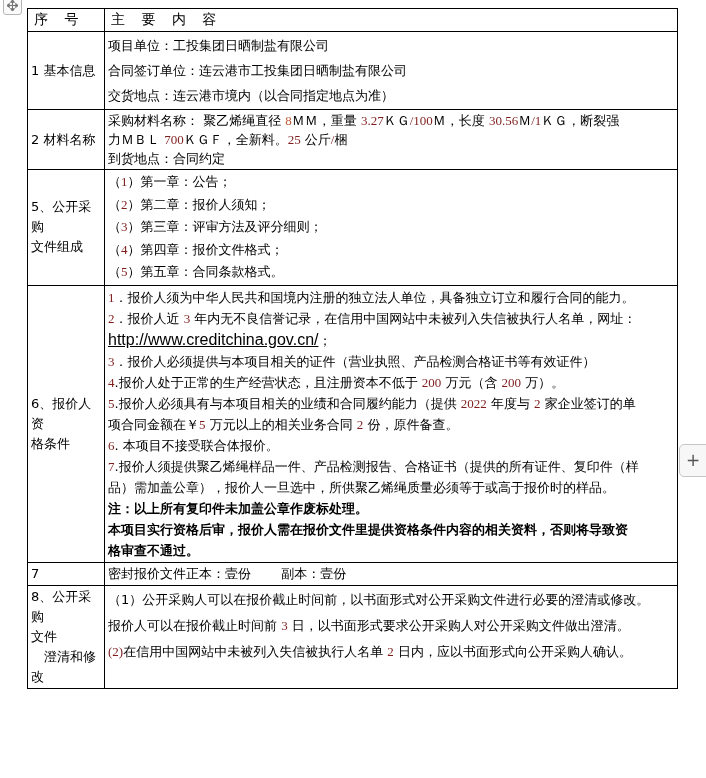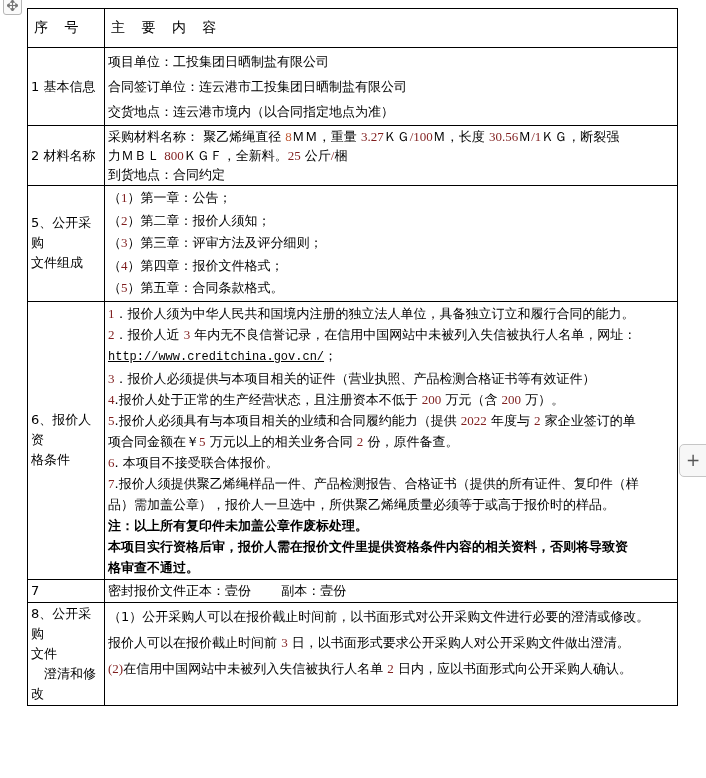--- a/index.html
+++ b/index.html
@@ -24,36 +24,36 @@
   table.doc{
     position:absolute;left:27px;top:8px;width:650px;
     border-collapse:collapse;table-layout:fixed;
   }
   col.c-no{width:77px;}
   col.c-content{width:573px;}
   th,td{
     border:1px solid #000;padding:1px 3px;font-size:13px;font-weight:normal;
     text-align:left;box-sizing:border-box;overflow:hidden;
   }
-  th{height:39px;vertical-align:middle;letter-spacing:6px;font-size:14px;padding-left:6px;}
+  th{height:23px;vertical-align:middle;letter-spacing:6px;font-size:14px;padding-left:6px;}
   td.no{white-space:pre-line;vertical-align:middle;line-height:20px;}
   td.content{vertical-align:top;}
   .line{white-space:nowrap;}
   tr.r1{height:77px;} tr.r1 td.content{line-height:25px;}
   tr.r2{height:58px;} tr.r2 td.content{line-height:19px;}
   tr.r3{height:44px;} tr.r3 td.content{line-height:20px;}
   tr.r4{height:69px;} tr.r4 td.content{line-height:23px;}
   tr.r5{height:113px;} tr.r5 td.content{line-height:22.5px;}
   tr.r6{height:273px;} tr.r6 td.content{line-height:21px;}
   tr.r7{height:23px;} tr.r7 td.content{line-height:19px;} tr.r7 td.no{vertical-align:top;}
   tr.r8{height:83px;} tr.r8 td.content{line-height:26px;} tr.r8 td.no{vertical-align:top;}
   .seg-n{font-family:"Liberation Serif",serif;color:#7f1d1d;}
   .seg-o{font-family:"Liberation Serif",serif;color:#c05a35;}
   .seg-b{font-weight:bold;}
-  .seg-link{font-family:Liberation Mono, monospace;text-decoration:underline;font-size:12px;color:#000;}
+  .seg-link{font-family:Liberation Sans, sans-serif;text-decoration:underline;font-size:16px;color:#000;}
 </style>
 </head>
 <body>
 
 <div class="move-handle">
   <span>
     <svg width="11" height="11" viewBox="0 0 20 20">
       <g stroke="#777" stroke-width="2" fill="#777">
         <line x1="10" y1="3" x2="10" y2="17"></line>
         <line x1="3" y1="10" x2="17" y2="10"></line>
@@ -87,21 +87,21 @@
         <td class="content">
           <div class="line"><span>项目单位：工投集团日晒制盐有限公司</span></div>
           <div class="line"><span>合同签订单位：连云港市工投集团日晒制盐有限公司</span></div>
           <div class="line"><span>交货地点：连云港市境内（以合同指定地点为准）</span></div>
         </td>
       </tr>
       <tr class="r2">
         <td class="no">2 材料名称</td>
         <td class="content">
           <div class="line"><span>采购材料名称： 聚乙烯绳直径 </span><span class="seg-o">8</span><span>ＭＭ，重量 </span><span class="seg-n">3.27</span><span>ＫＧ</span><span class="seg-n">/100</span><span>Ｍ，长度 </span><span class="seg-n">30.56</span><span>Ｍ</span><span class="seg-n">/1</span><span>ＫＧ，断裂强</span></div>
-          <div class="line"><span>力ＭＢＬ </span><span class="seg-n">800</span><span>ＫＧＦ，全新料。</span><span class="seg-n">25</span><span> 公斤</span><span class="seg-n">/</span><span>梱</span></div>
+          <div class="line"><span>力ＭＢＬ </span><span class="seg-n">700</span><span>ＫＧＦ，全新料。</span><span class="seg-n">25</span><span> 公斤</span><span class="seg-n">/</span><span>梱</span></div>
           <div class="line"><span>到货地点：合同约定</span></div>
         </td>
       </tr>
       <tr class="r5">
         <td class="no">5、公开采购
 文件组成</td>
         <td class="content">
           <div class="line"><span>（</span><span class="seg-n">1</span><span>）第一章：公告；</span></div>
           <div class="line"><span>（</span><span class="seg-n">2</span><span>）第二章：报价人须知；</span></div>
           <div class="line"><span>（</span><span class="seg-n">3</span><span>）第三章：评审方法及评分细则；</span></div>

